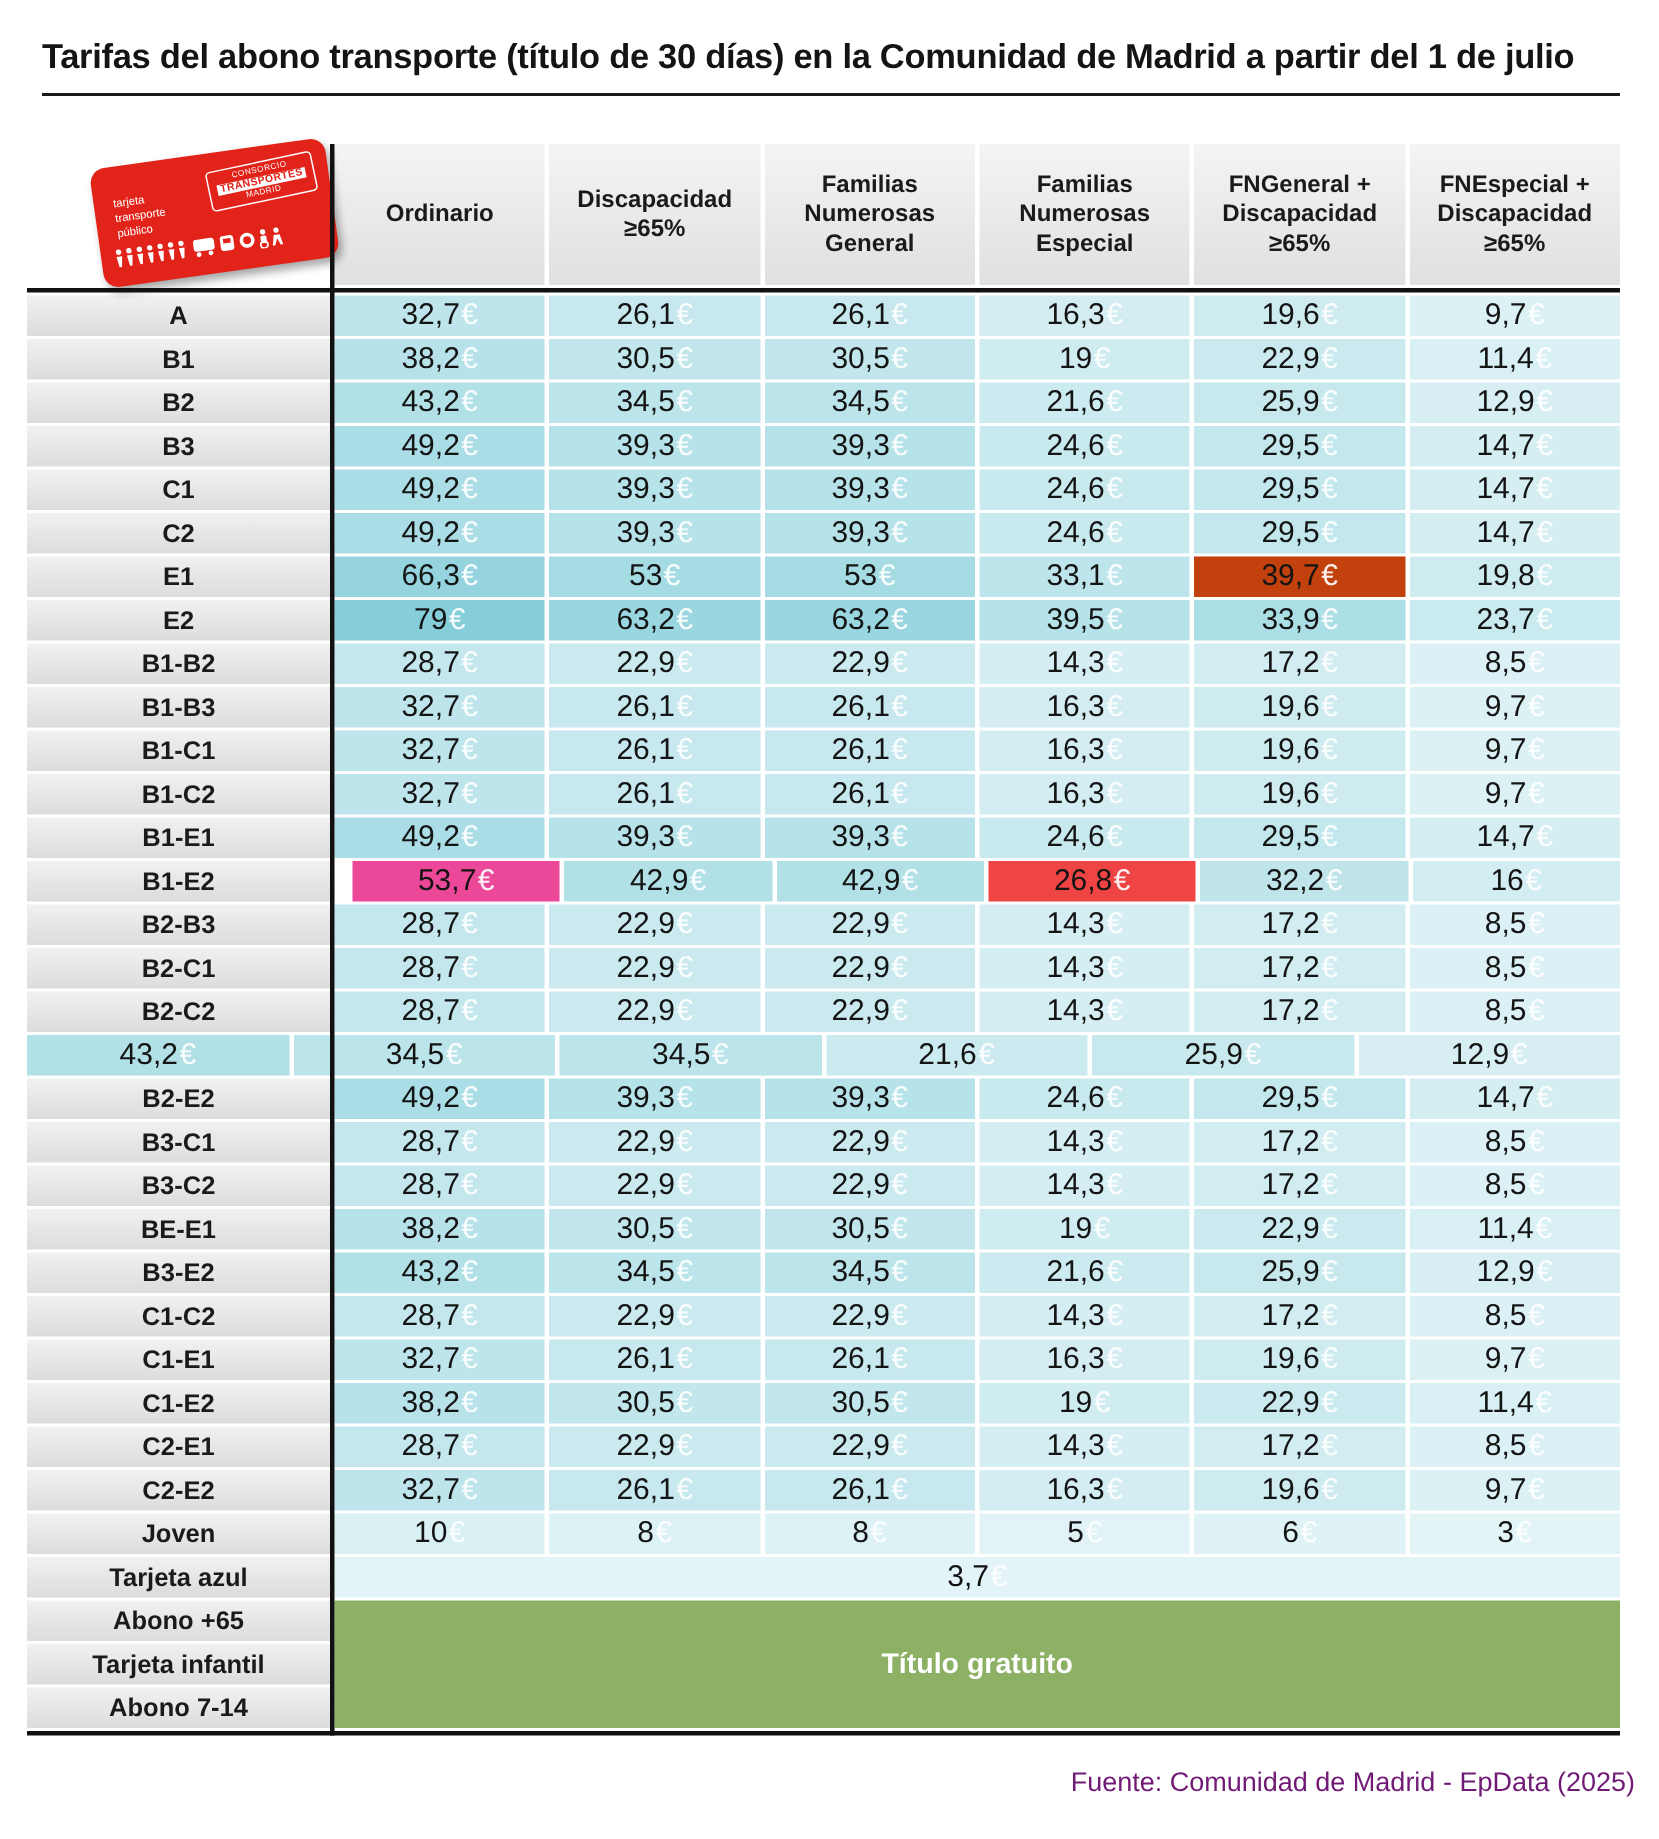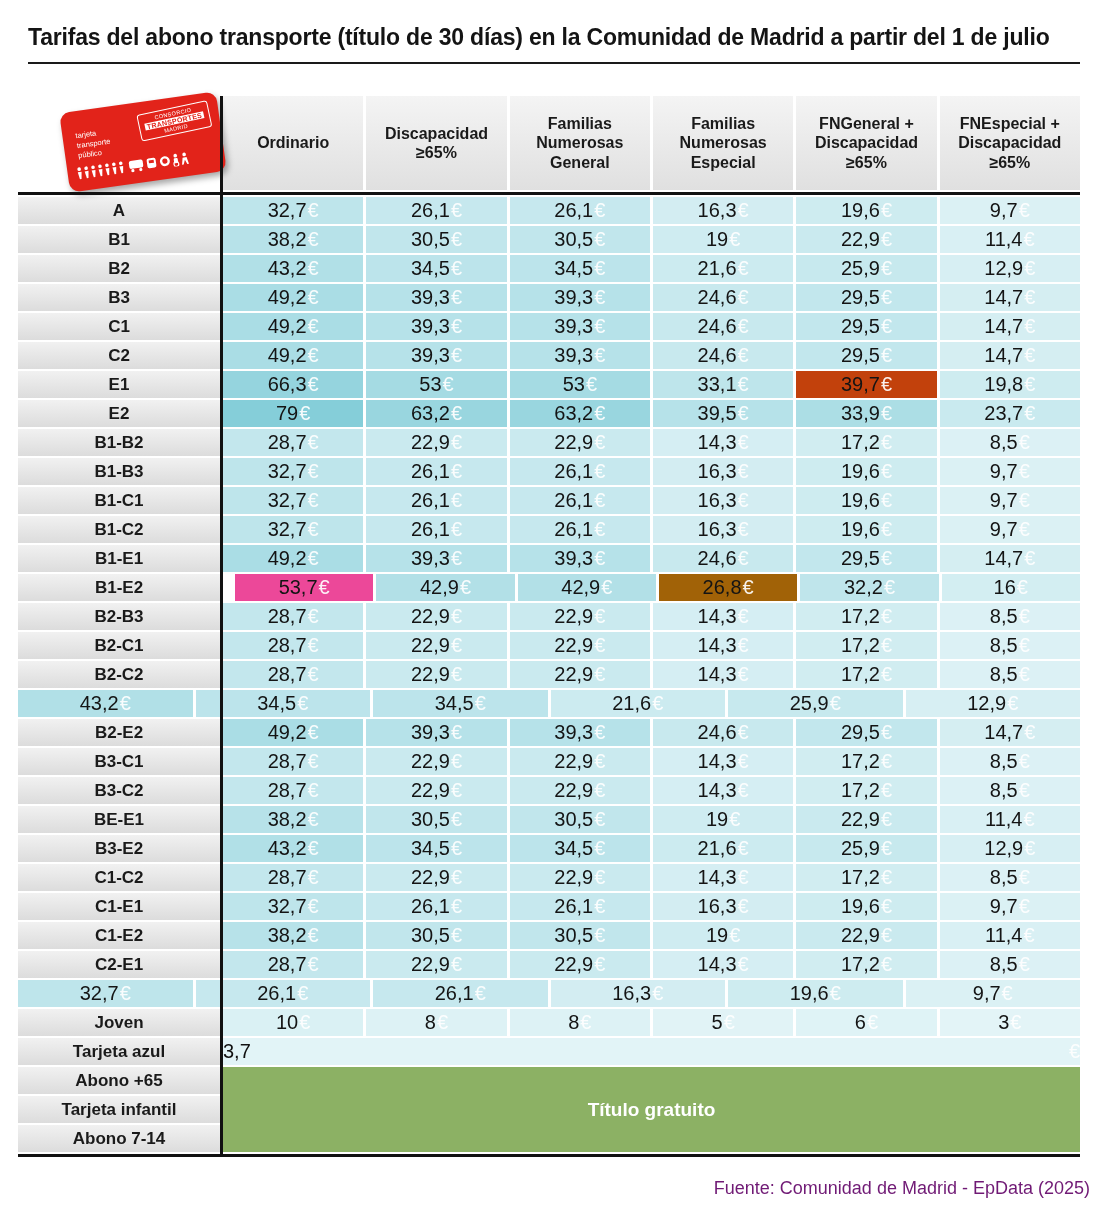--- a/index.html
+++ b/index.html
@@ -19,21 +19,21 @@
   .labelcell{flex:0 0 202px;display:flex;align-items:center;justify-content:center;
              background:linear-gradient(180deg,#f1f1f1,#dcdcdc);
              font-weight:bold;font-size:17px;color:#1a1a1a;}
   .labelcell.spacer{background:transparent;}
   .headcell{flex:1;display:flex;align-items:center;justify-content:center;text-align:center;
             background:linear-gradient(180deg,#f4f4f4,#e0e0e0);
             font-weight:bold;font-size:16px;line-height:1.2;color:#1a1a1a;white-space:pre-line;}
   .cell{flex:1;display:flex;align-items:center;justify-content:center;
         font-size:20px;color:#141414;}
   .eur{color:#ffffff;opacity:.92;margin-left:1px;font-size:20px;}
-  .mergedcell{flex:1;display:flex;align-items:center;justify-content:space-between;font-size:20px;}
+  .mergedcell{flex:1;display:flex;align-items:center;justify-content:center;font-size:20px;}
 
   .greenrow{display:flex;gap:3px;margin-bottom:2px;}
   .greenlabels{flex:0 0 202px;display:flex;flex-direction:column;gap:2px;}
   .greenlabels .labelcell{flex:0 0 27px;}
   .greencell{flex:1;display:flex;align-items:center;justify-content:center;
              color:#fff;font-weight:bold;font-size:19px;}
 
   .footer{position:absolute;right:16px;top:1178px;font-size:18px;color:#701a75;}
 
   
@@ -477,21 +477,21 @@
           <span class="eur">€</span>
         </div>
         <div class="cell" style="background: rgb(178, 224, 231);">
           <span class="num">42,9</span>
           <span class="eur">€</span>
         </div>
         <div class="cell" style="background: rgb(178, 224, 231);">
           <span class="num">42,9</span>
           <span class="eur">€</span>
         </div>
-        <div class="cell" style="background: #a16207;">
+        <div class="cell" style="background: #ef4444;">
           <span class="num">26,8</span>
           <span class="eur">€</span>
         </div>
         <div class="cell" style="background: rgb(191, 229, 235);">
           <span class="num">32,2</span>
           <span class="eur">€</span>
         </div>
         <div class="cell" style="background: rgb(211, 238, 242);">
           <span class="num">16</span>
           <span class="eur">€</span>
@@ -841,20 +841,21 @@
         <div class="cell" style="background: rgb(209, 237, 241);">
           <span class="num">17,2</span>
           <span class="eur">€</span>
         </div>
         <div class="cell" style="background: rgb(220, 241, 245);">
           <span class="num">8,5</span>
           <span class="eur">€</span>
         </div>
       </div>
       <div class="tr">
+        <div class="labelcell">C2-E2</div>
         <div class="cell" style="background: rgb(190, 229, 235);">
           <span class="num">32,7</span>
           <span class="eur">€</span>
         </div>
         <div class="cell" style="background: rgb(198, 232, 238);">
           <span class="num">26,1</span>
           <span class="eur">€</span>
         </div>
         <div class="cell" style="background: rgb(198, 232, 238);">
           <span class="num">26,1</span>

